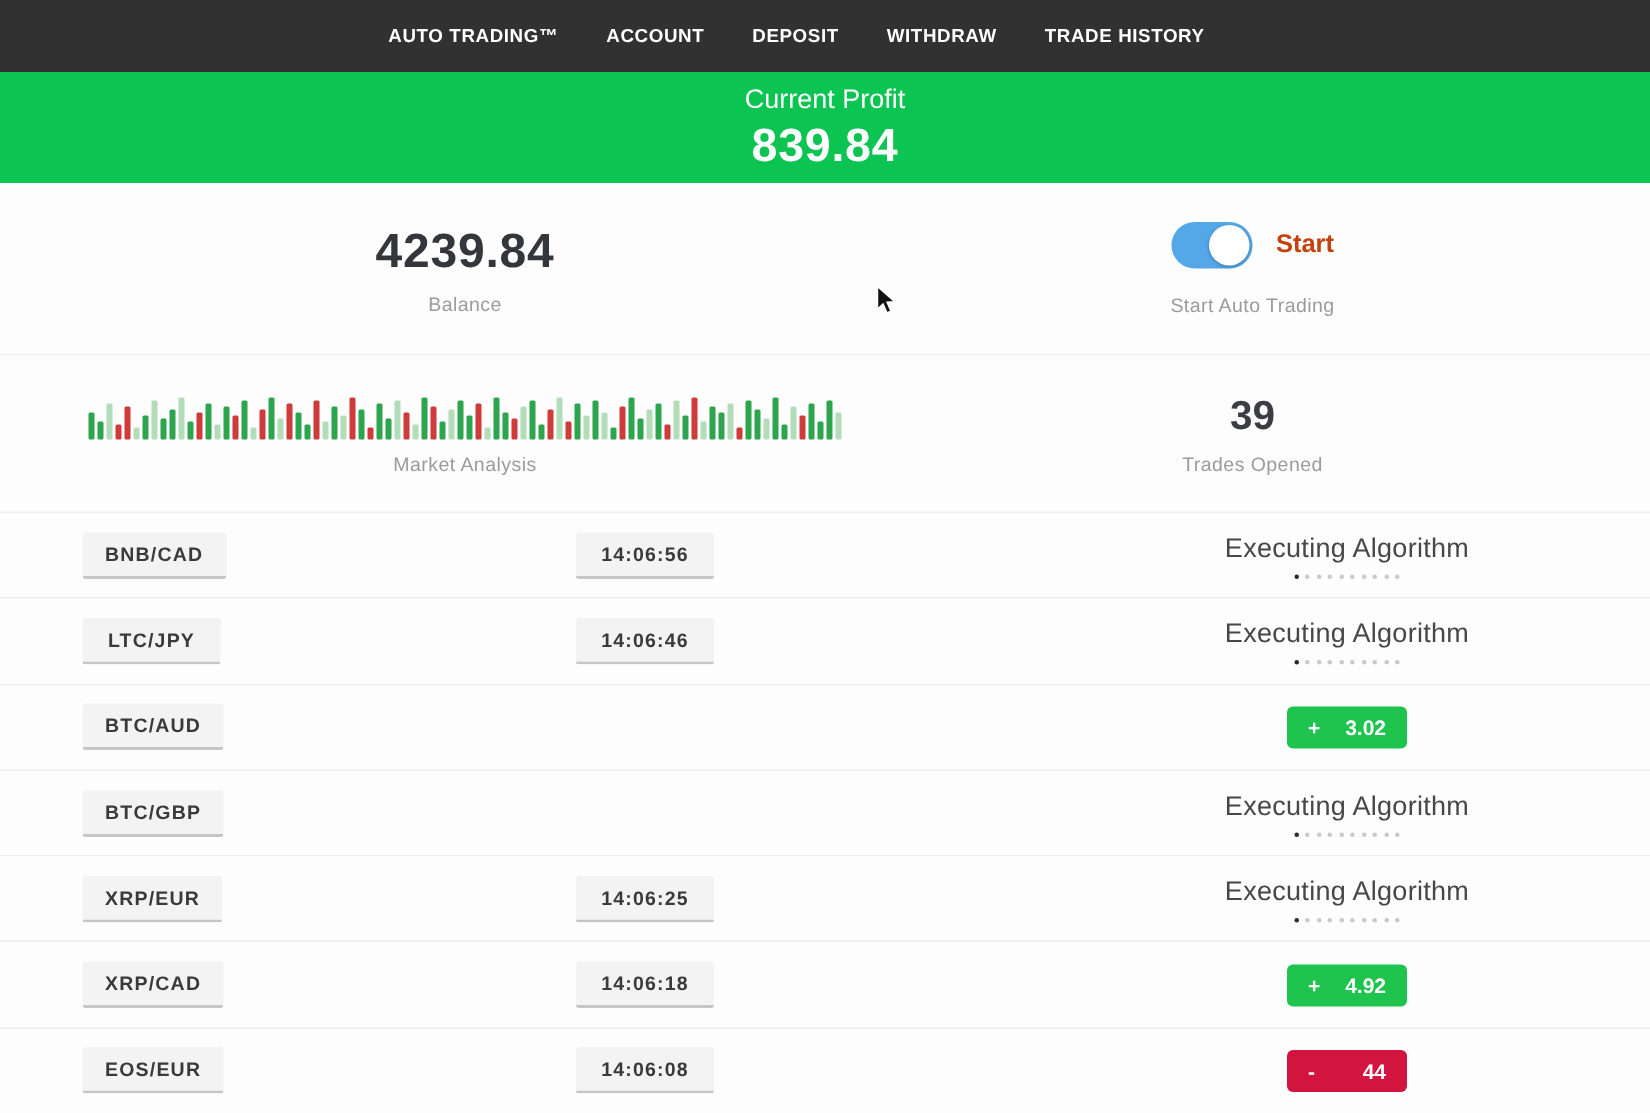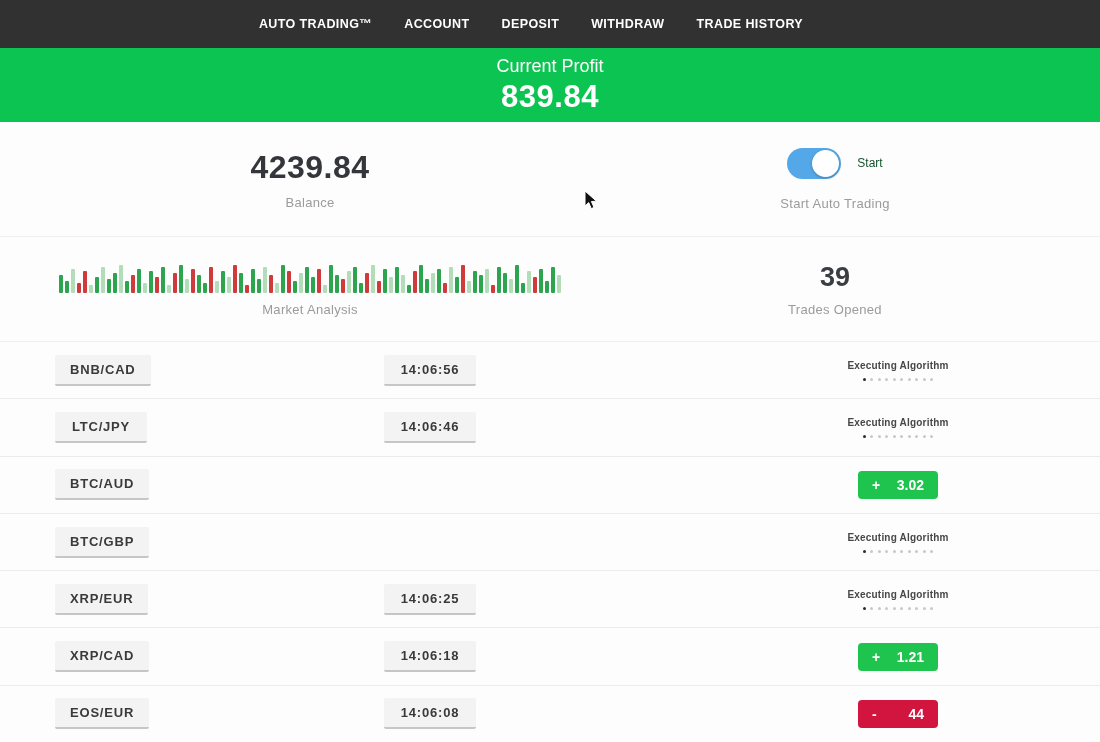--- a/index.html
+++ b/index.html
@@ -45,21 +45,21 @@
   
   .toggle-row { display:flex; align-items:center; gap:16px; }
   .toggle {
     width:54px; height:31px; border-radius:16px;
     background:var(--toggle-blue,#54a8e8); position:relative; cursor:pointer;
   }
   .toggle .knob {
     position:absolute; top:2px; right:2px; width:27px; height:27px;
     border-radius:50%; background:#fff; box-shadow:0 1px 3px rgba(0,0,0,.25);
   }
-  .toggle-label { font-size:12px; font-weight:400; color:#14532d; }
+  .toggle-label { font-size:17px; font-weight:700; color:#c2410c; }
 
   
   .bars { display:flex; align-items:flex-end; gap:2px; height:32px; }
   .bars .bar { width:4px; border-radius:1px; }
   .bar.g  { background:#2da44e; }
   .bar.lg { background:#b3dcb9; }
   .bar.r  { background:#cf3b3b; }
 
   
   .trades { border-top:1px solid #efeff1; }
@@ -72,21 +72,21 @@
   .result-cell { margin-left:auto; width:280px; margin-right:62px;
     display:flex; justify-content:center; }
 
   .chip {
     display:inline-block; background:#f3f3f3; border-bottom:2px solid #c6c6c6;
     border-radius:2px; padding:7px 15px; font-size:13px; font-weight:700;
     color:#3a3a3a; letter-spacing:.8px; min-width:92px; text-align:center;
   }
 
   .exec { display:flex; flex-direction:column; align-items:center; }
-  .exec .exec-label { font-size:10px; font-weight:700; color:#474747; letter-spacing:.2px; }
+  .exec .exec-label { font-size:18px; font-weight:400; color:#474747; letter-spacing:.2px; }
   .exec .dots { display:flex; gap:4.5px; margin-top:7px; }
   .exec .dot { width:3px; height:3px; border-radius:50%; background:#c9c9c9; }
   .exec .dot.active { background:#2b2b2b; }
 
   .pill {
     display:inline-flex; justify-content:space-between; align-items:center;
     min-width:80px; padding:6px 14px; border-radius:4px;
     color:#fff; font-size:14px; font-weight:700;
   }
   .pill.profit { background:var(--pill-green,#1ec44d); }
@@ -325,21 +325,21 @@
       </div>
     </div>
     <div class="trade-row">
       <div class="pair-cell"><span class="chip">XRP/CAD</span></div>
       <div class="time-cell">
         <span class="chip">14:06:18</span>
       </div>
       <div class="result-cell">
         <div class="pill profit">
           <span>+</span>
-          <span>1.21</span>
+          <span>4.92</span>
         </div>
       </div>
     </div>
     <div class="trade-row">
       <div class="pair-cell"><span class="chip">EOS/EUR</span></div>
       <div class="time-cell">
         <span class="chip">14:06:08</span>
       </div>
       <div class="result-cell">
         <div class="pill loss">

